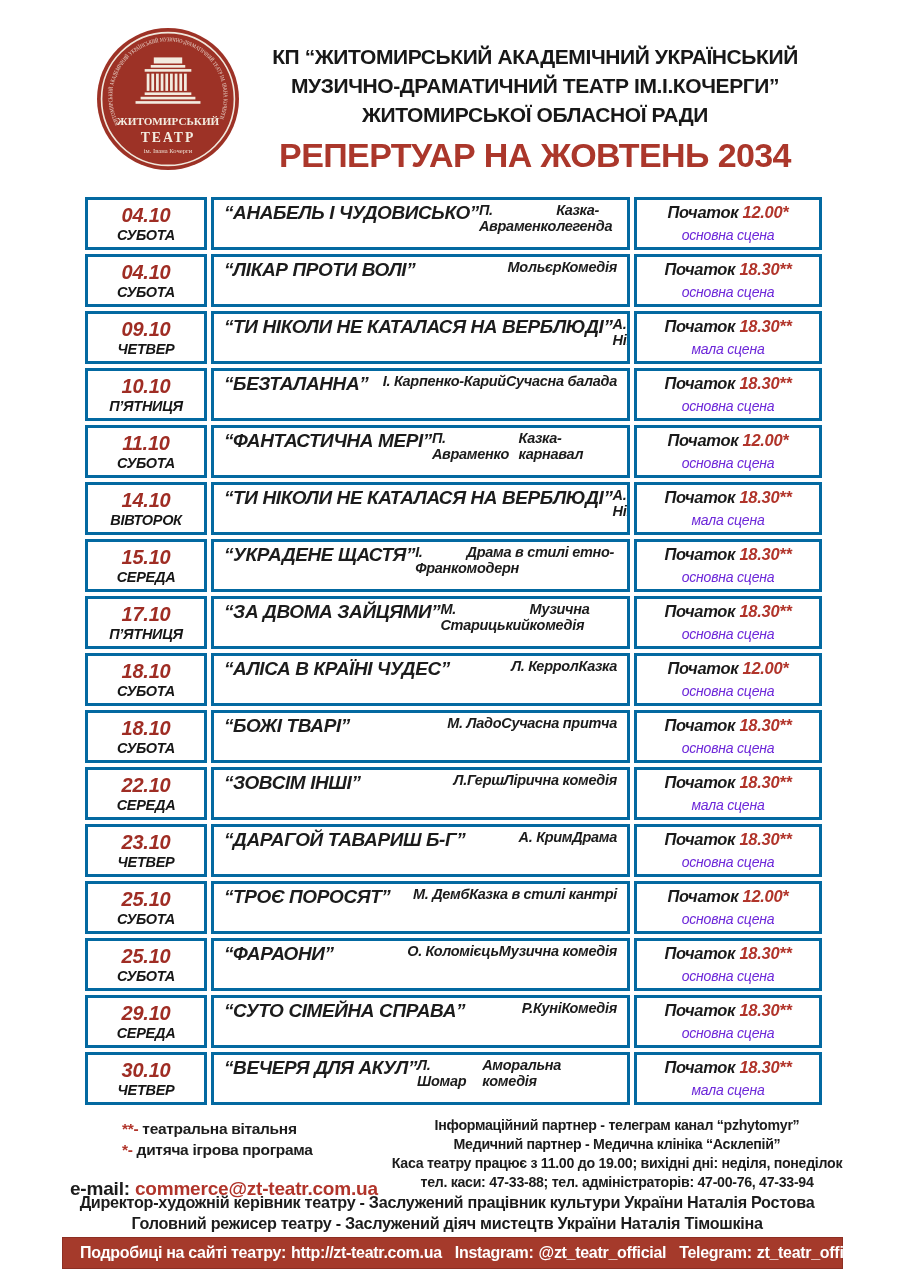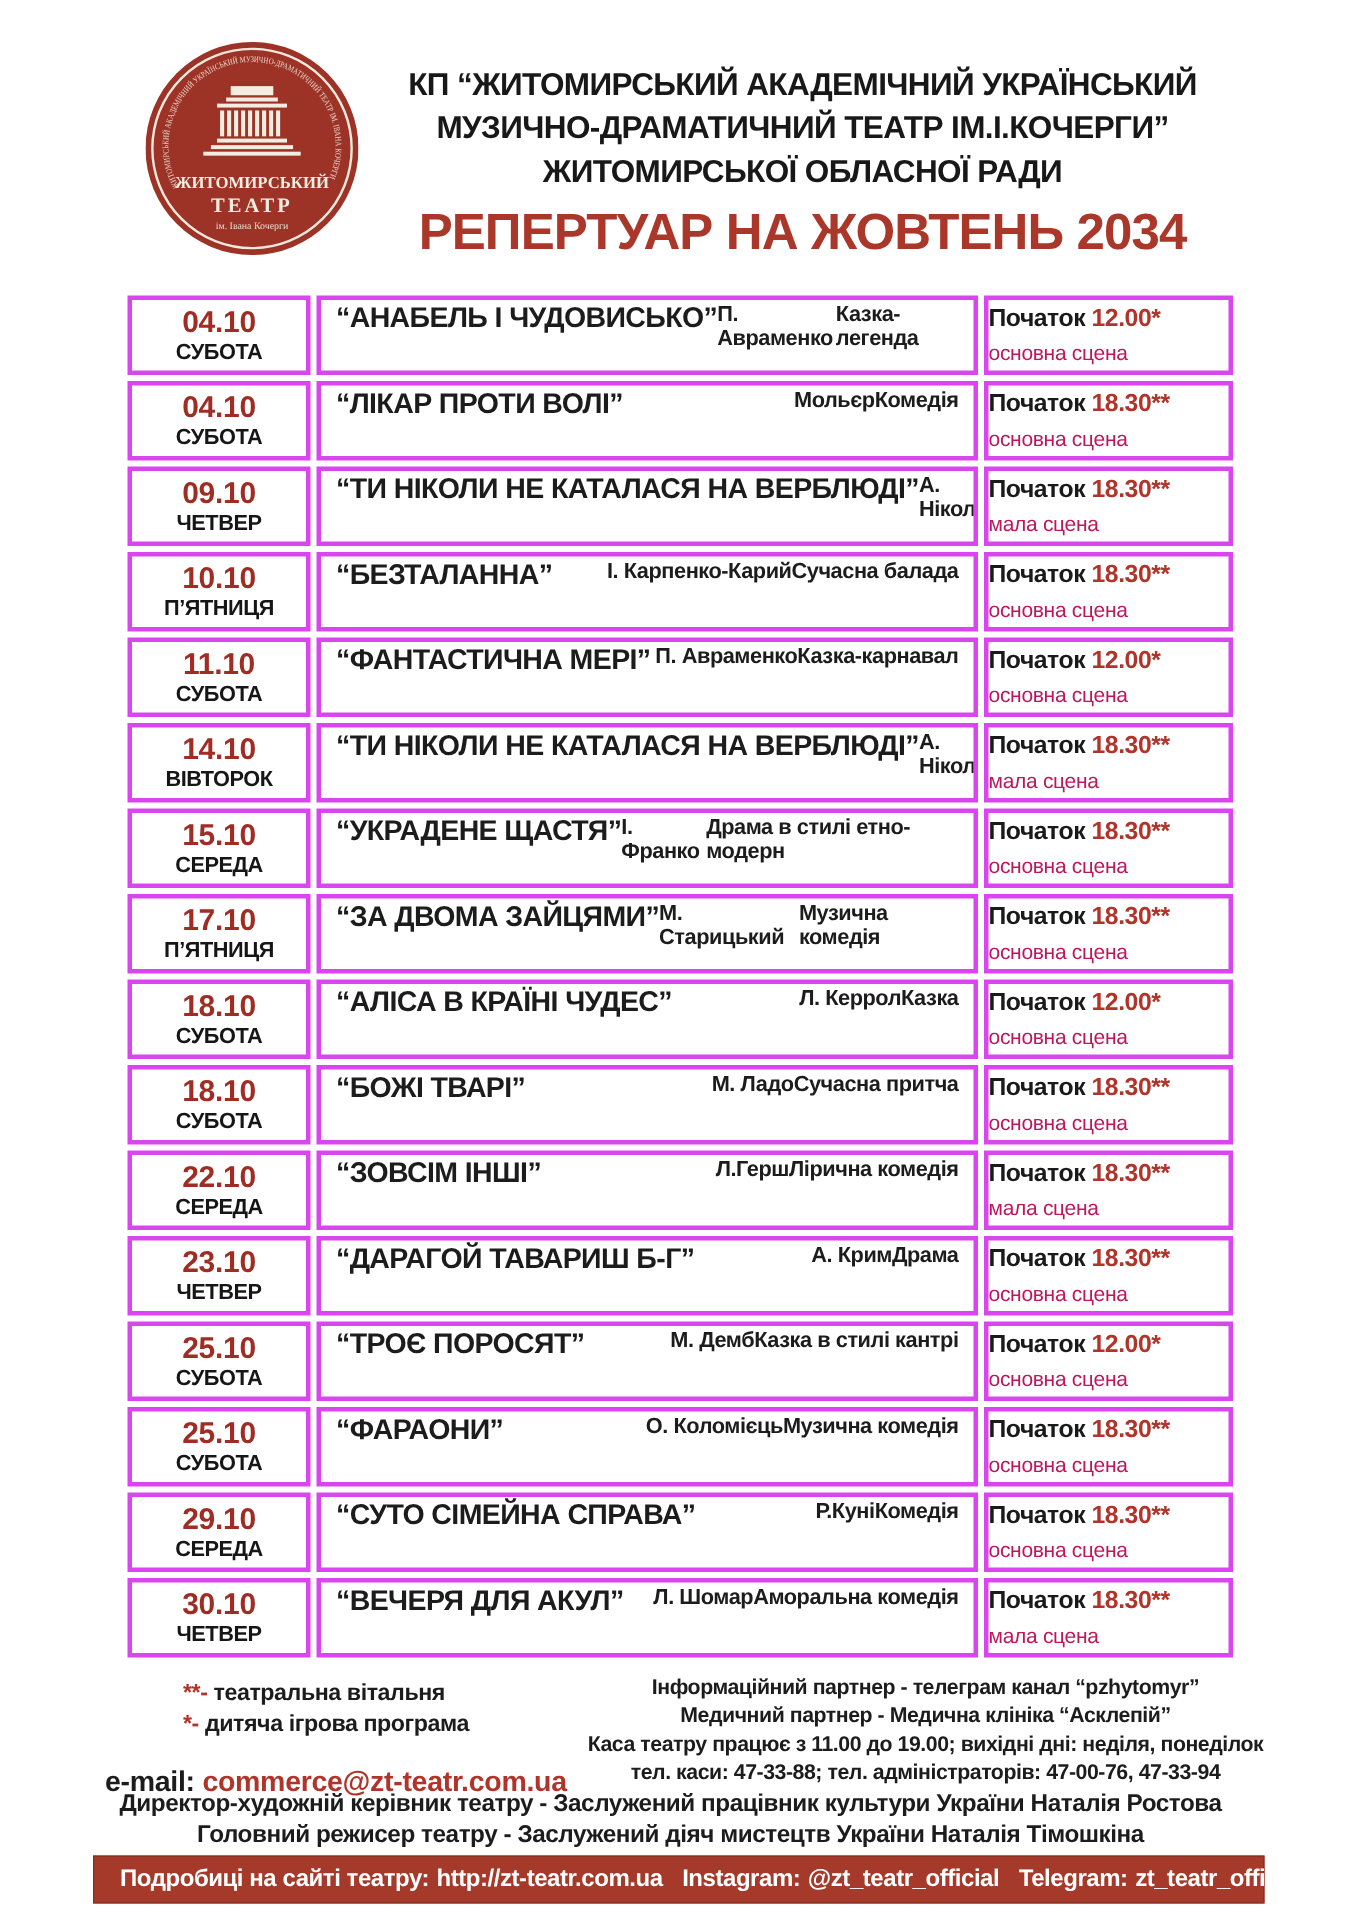--- a/index.html
+++ b/index.html
@@ -9,31 +9,31 @@
 
   
   .logo { position:absolute; left:97px; top:28px; width:142px; height:142px; }
   .header-text { position:absolute; left:240px; top:42px; width:590px; text-align:center; }
   .org-line { font-weight:bold; font-size:21px; line-height:29px; letter-spacing:-0.4px; color:#181818; }
   .main-title { margin-top:7px; font-weight:bold; font-size:34px; letter-spacing:-0.6px; color:#ab372b; }
 
   
   .table { position:absolute; top:197px; left:85px; width:737px; display:flex; flex-direction:column; gap:4px; }
   .row { display:flex; gap:4px; height:53px; }
-  .cell { border:3px solid #d946ef; background:#fff; }
+  .cell { border:3px solid #0369a1; background:#fff;font-style:italic; }
   .cell-date { width:122px; display:flex; flex-direction:column; align-items:center; justify-content:center; line-height:1.15; }
   .date { color:#9f2d24; font-weight:bold; font-size:20px; letter-spacing:-0.2px; }
   .day  { color:#161616; font-weight:bold; font-size:14.5px; letter-spacing:-0.3px; }
   .cell-main { flex:1; display:flex; flex-direction:row; justify-content:space-between; padding:2px 10px 4px 10px; overflow:hidden; }
   .play-title { text-align:center; font-weight:bold; font-size:19px; letter-spacing:-0.4px; white-space:nowrap; }
   .play-meta { display:flex; justify-content:space-between; font-weight:bold; font-size:14.5px; letter-spacing:-0.3px; }
-  .cell-start { width:166px; display:flex; flex-direction:column; justify-content:center; line-height:1.2; }
+  .cell-start { width:188px; display:flex; flex-direction:column; align-items:center; justify-content:center; line-height:1.2; }
   .start-line { font-weight:bold; font-size:16.5px; letter-spacing:-0.3px; color:#1a1a1a; white-space:nowrap; }
   .start-time { color:#b1342a; }
-  .stage { font-size:14px; color:#be185d; letter-spacing:-0.2px; margin-top:4px; }
+  .stage { font-size:14px; color:#6d28d9; letter-spacing:-0.2px; margin-top:4px; }
 
   
   .foot-left { position:absolute; left:70px; top:1118px; width:330px; }
   .footnote { font-weight:bold; font-size:15.5px; letter-spacing:-0.3px; margin-left:52px; line-height:21px; }
   .footnote .mark { color:#b1342a; }
   .email-line { margin-top:18px; font-weight:bold; font-size:19px; letter-spacing:-0.2px; white-space:nowrap; }
   .email-line .email { color:#b1342a; }
 
   .foot-right { position:absolute; left:383px; top:1116px; width:468px; text-align:center; }
   .info-line { font-weight:bold; font-size:14.2px; line-height:19px; letter-spacing:-0.3px; white-space:nowrap; }

